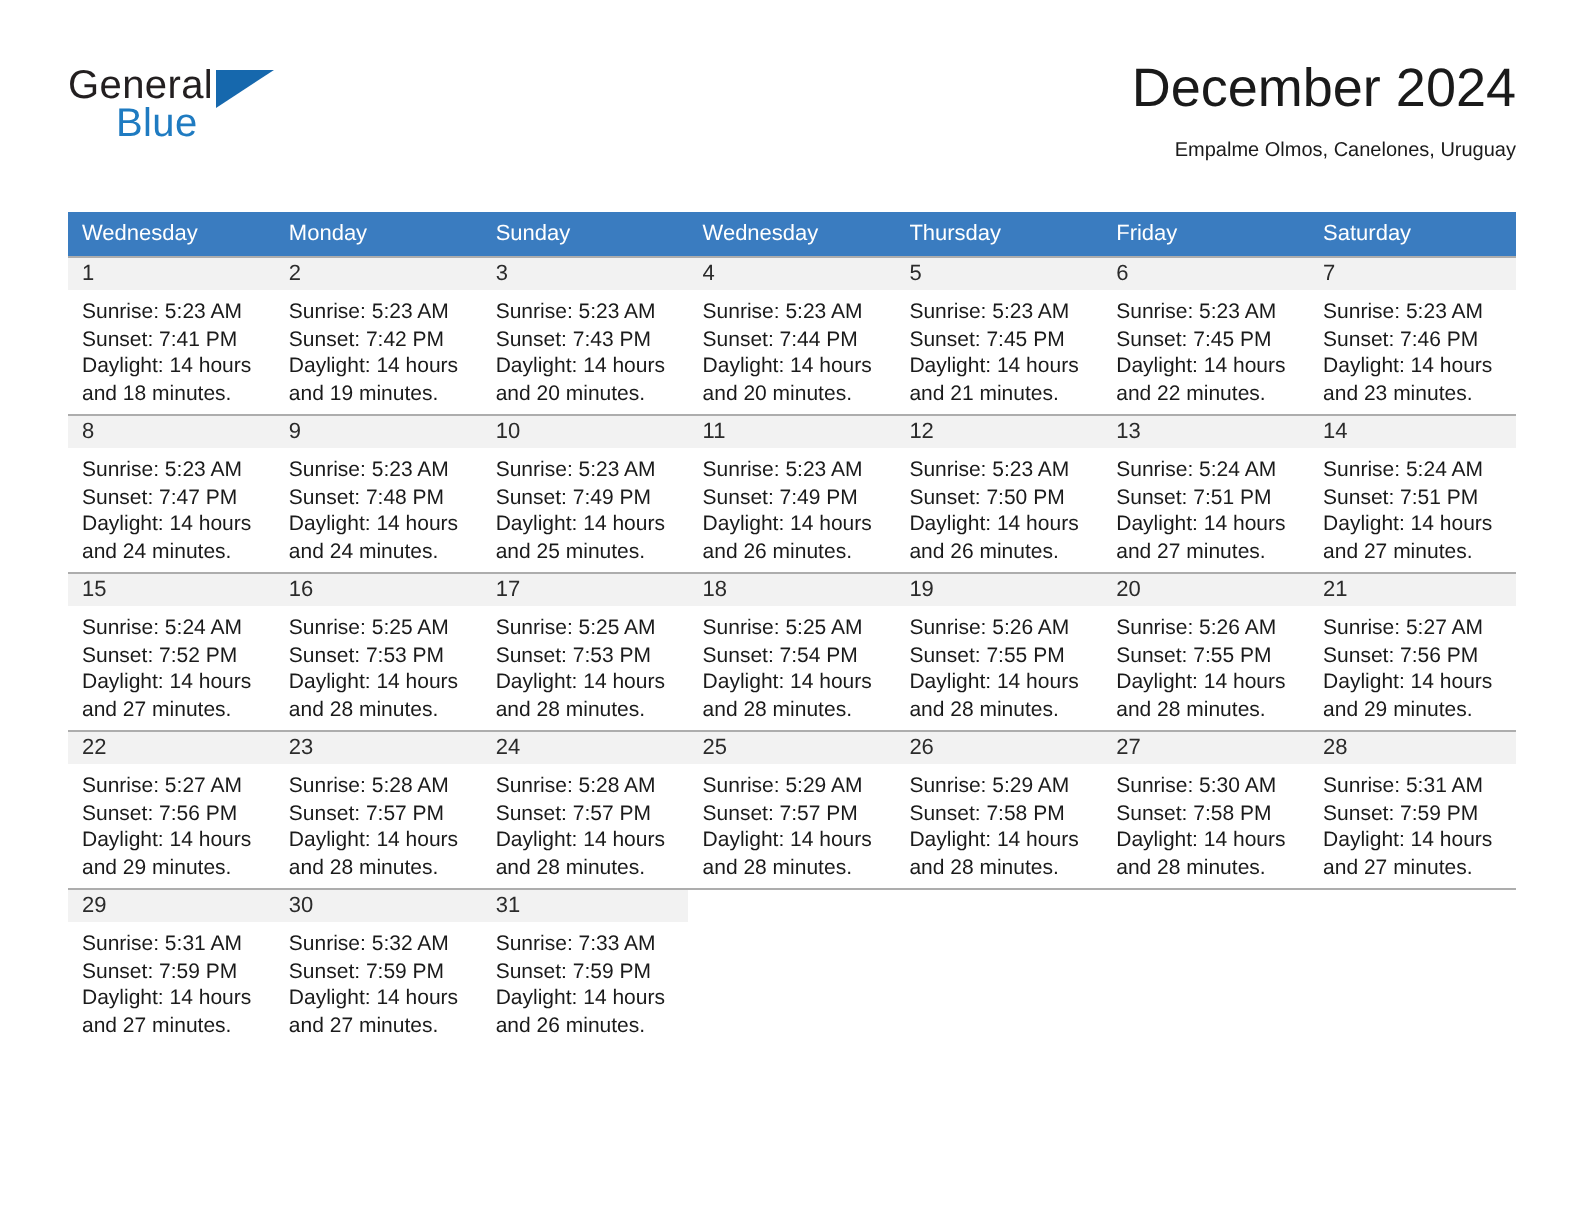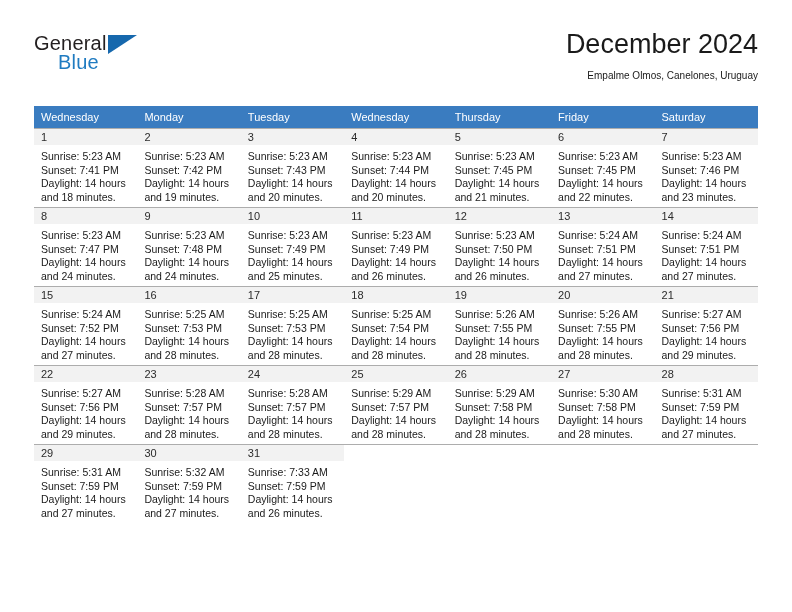--- a/index.html
+++ b/index.html
@@ -154,21 +154,21 @@
       <div class="cal-subtitle">Empalme Olmos, Canelones, Uruguay</div>
     </div>
 
   </div>
 
   <table class="calendar">
     <thead>
       <tr>
         <th>Wednesday</th>
         <th>Monday</th>
-        <th>Tuesday</th>
+        <th>Sunday</th>
         <th>Wednesday</th>
         <th>Thursday</th>
         <th>Friday</th>
         <th>Saturday</th>
       </tr>
     </thead>
     <tbody>
 
       <tr class="week-row">
         <td>

